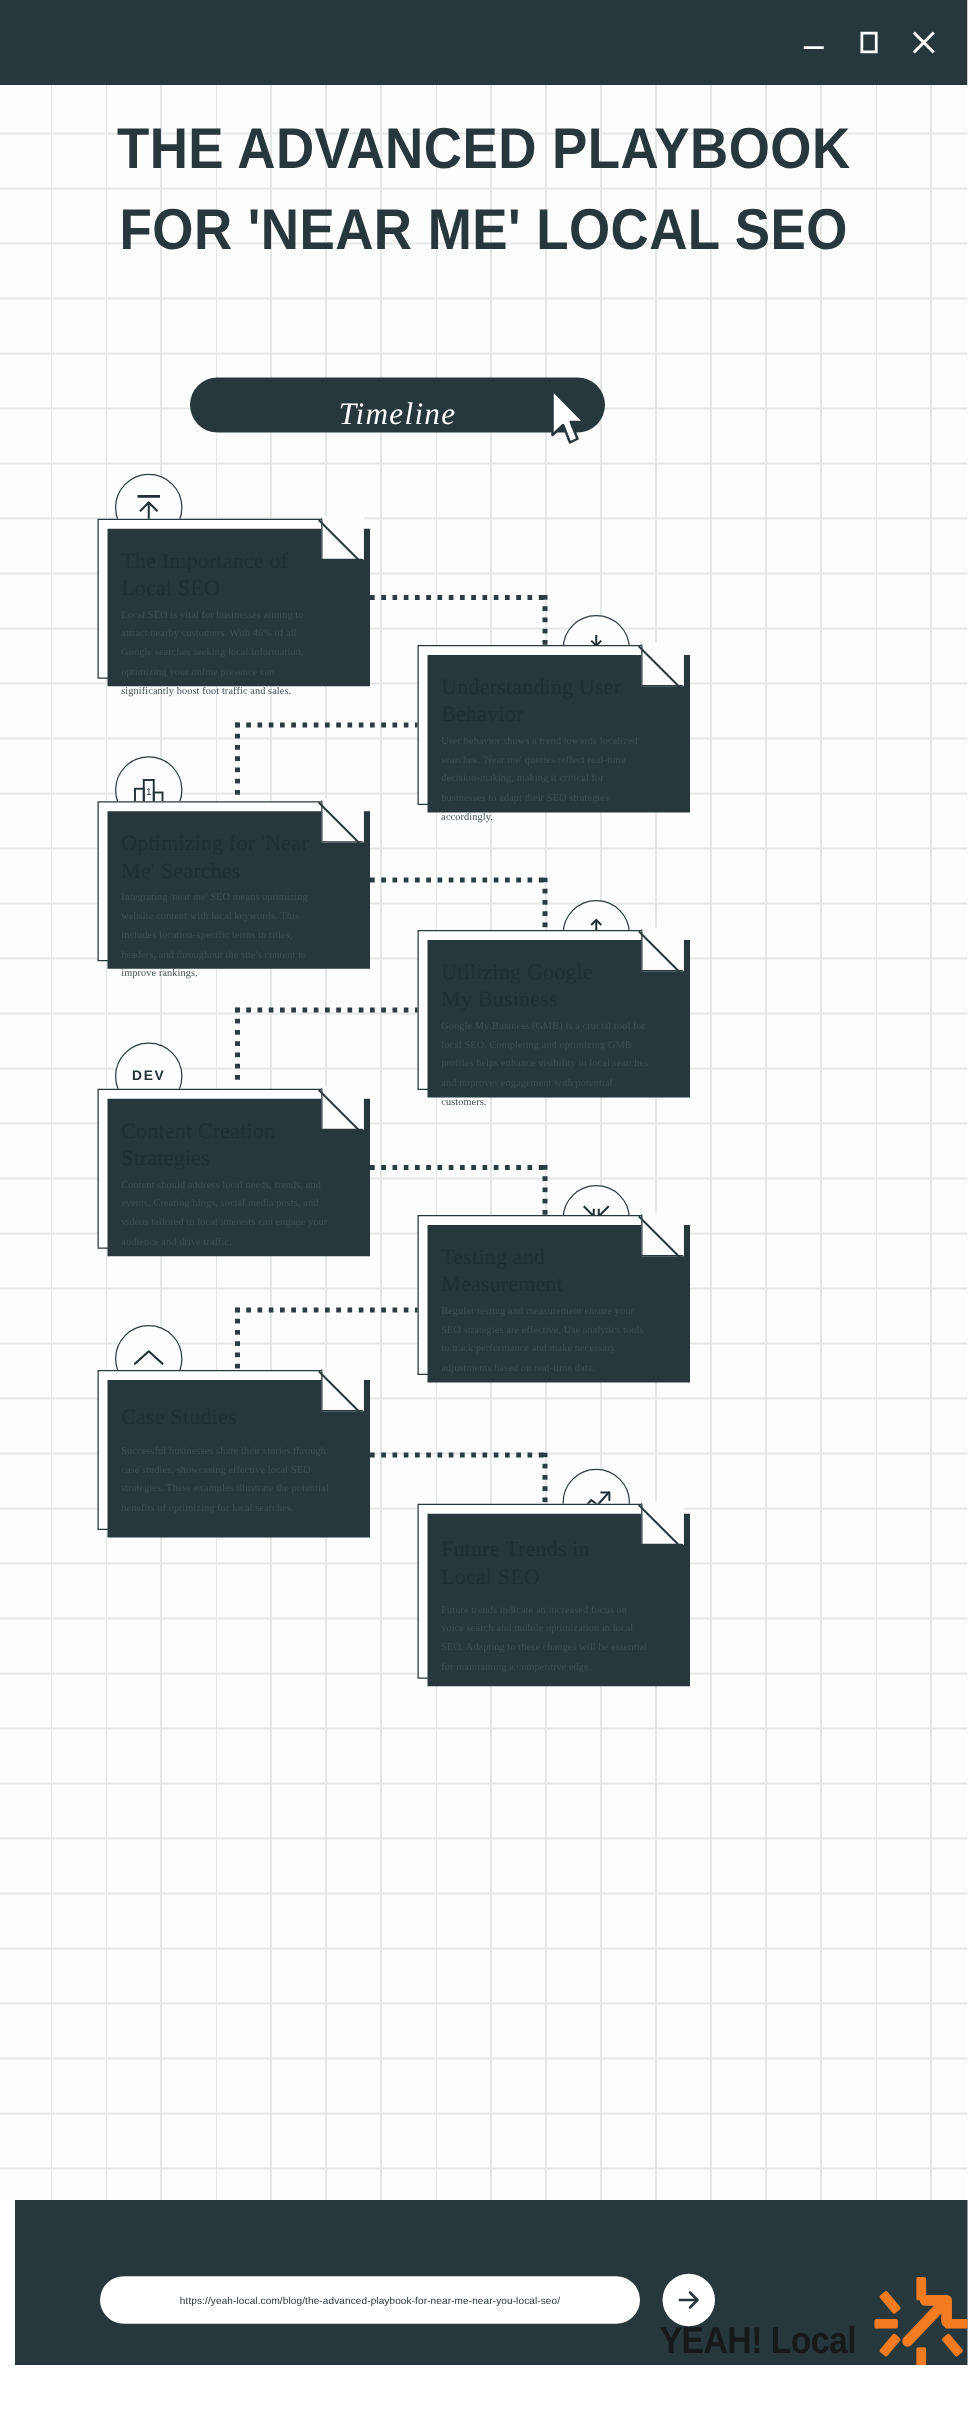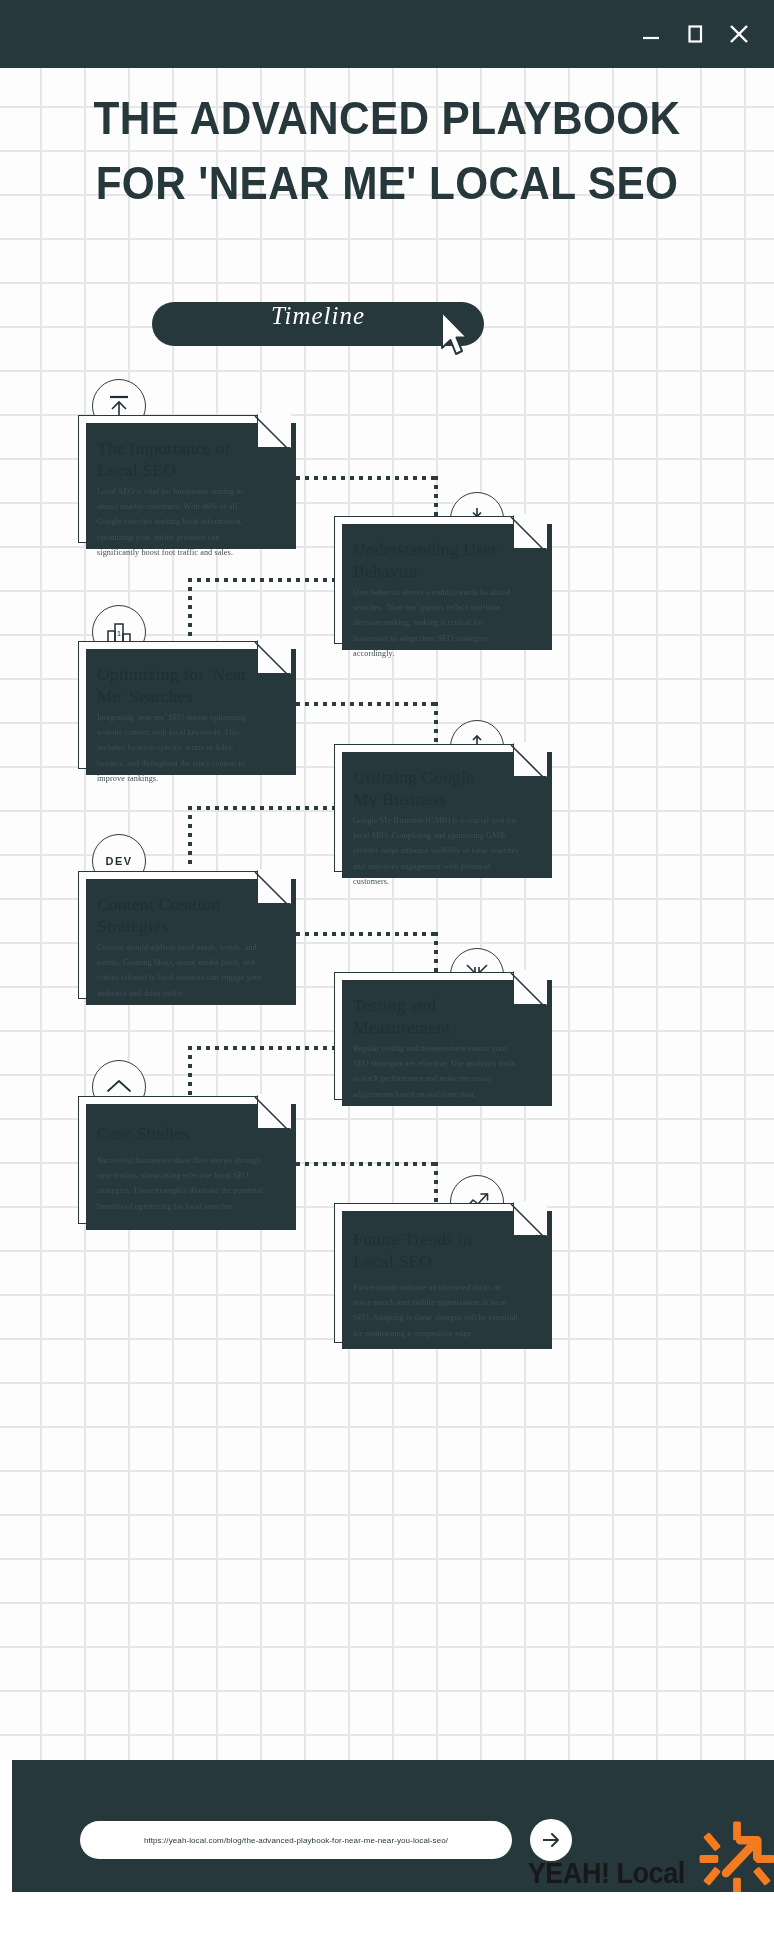--- a/index.html
+++ b/index.html
@@ -88,21 +88,21 @@
   .pill-wrap {
     position: absolute;
     left: 152px; top: 302px;
     width: 332px; height: 44px;
   }
   .pill {
     width: 332px; height: 44px;
     background: var(--dark);
     border-radius: 22px;
     display: flex;
-    align-items: flex-start;
+    align-items: flex-end;
     justify-content: center;
   }
   .pill span {
     color: #ffffff;
     font-family: "Liberation Serif", serif;
     font-style: italic;
     font-size: 25px;
     letter-spacing: 1px;
   }
   .cursor {

